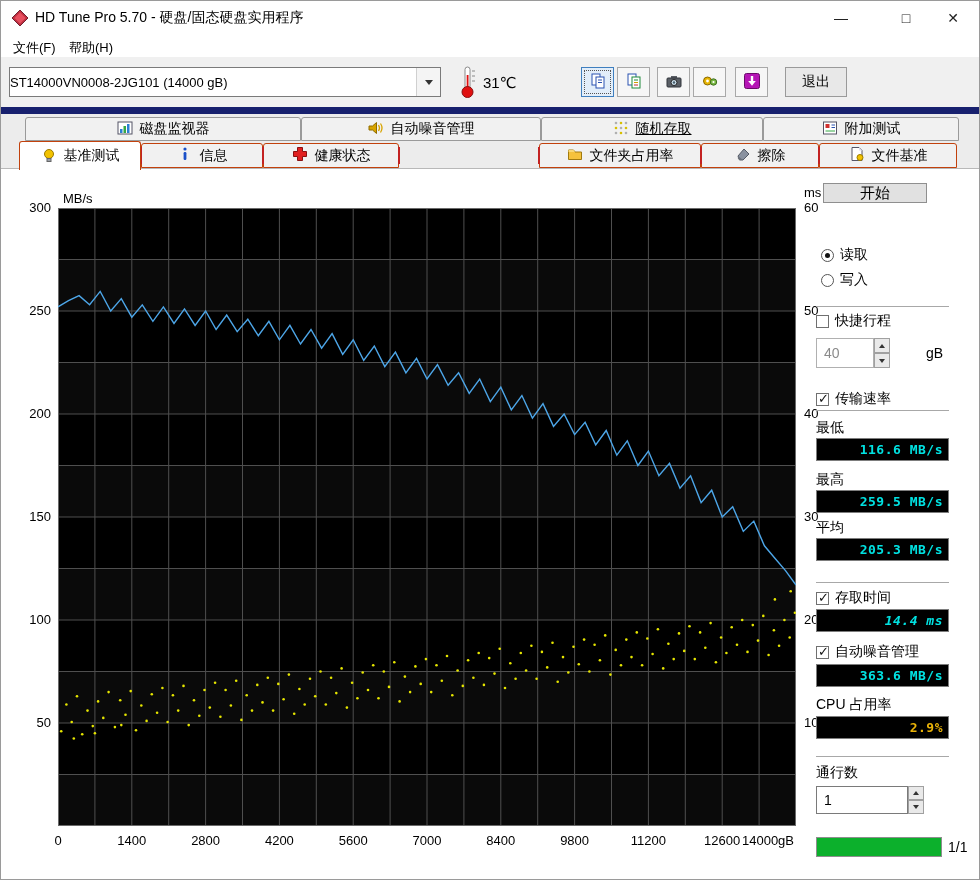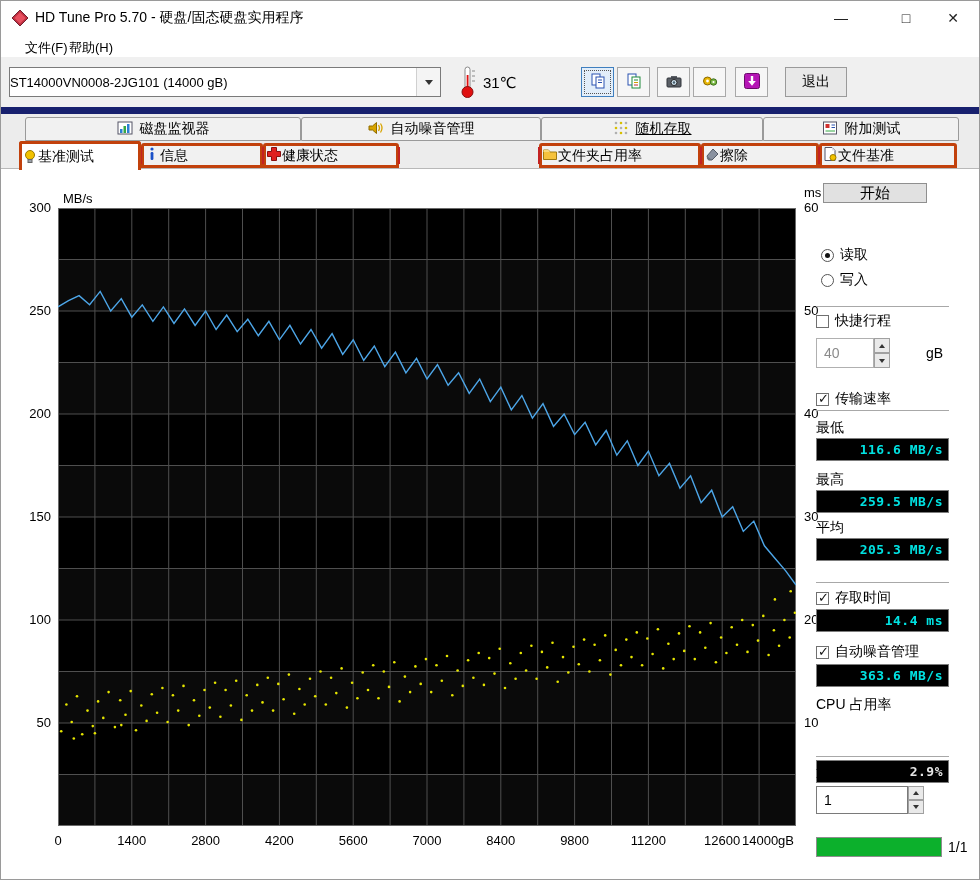--- a/index.html
+++ b/index.html
@@ -28,39 +28,39 @@
   #temp-label { left:482px; top:17px; font-size:15px; }
   .toolbtn { top:10px; width:33px; height:30px; background:#f6f6f6; border:1px solid #a8a8a8; display:flex; align-items:center; justify-content:center; }
   .toolbtn.selected { background:#e2eefa; border-color:#3f7fbf; outline:1px dotted #555; outline-offset:-4px; }
   #exit-button { left:784px; top:10px; width:62px; height:30px; background:#e8e8e8; border:1px solid #9a9a9a; display:flex; align-items:center; justify-content:center; font-size:14px; }
 
   #navy-strip { left:0; top:106px; width:980px; height:7px; background:#17206e; }
 
   
   #tabstrip { left:0; top:113px; width:980px; height:55px; background:#ececec; border-bottom:1px solid #b8b8b8; }
   .toptab { top:3px; height:24px; background:#f1f1f1; border:1px solid #9a9a9a; border-radius:3px 3px 0 0; display:flex; align-items:center; justify-content:center; gap:7px; font-size:14px; }
-  .bottab { top:29px; height:25px; background:#f1f1f1; border:3px solid #c2410c; border-radius:3px 3px 0 0; display:flex; align-items:center; justify-content:flex-start; font-size:14px; }
+  .bottab { top:29px; height:25px; background:#f1f1f1; border:1px solid #c2410c; border-radius:3px 3px 0 0; display:flex; align-items:center; justify-content:center; gap:7px; font-size:14px; }
   .bottab.active { top:27px; height:29px; background:#ffffff; border-bottom:none; z-index:3; }
   .tabsep { top:33px; width:2px; height:17px; background:#c32222; z-index:2; }
 
   
   #plot-svg { left:57px; top:207px; }
   .ticklab { position:absolute; font-size:13px; color:#000; pointer-events:none; white-space:nowrap; }
 
   
   #start-button { left:822px; top:182px; width:104px; height:20px; background:#e1e1e1; border:1px solid #8f8f8f; display:flex; align-items:center; justify-content:center; font-size:15px; }
   .ctlrow { display:flex; align-items:center; gap:6px; font-size:14px; }
   .radio { width:13px; height:13px; border:1px solid #555; border-radius:50%; background:#fff; position:relative; flex:0 0 auto; }
   .radio.checked::after { content:""; position:absolute; left:3px; top:3px; width:5px; height:5px; border-radius:50%; background:#111; }
   .cb { width:13px; height:13px; border:1px solid #707070; background:#fff; position:relative; flex:0 0 auto; }
   .cb.checked::after { content:"\2713"; position:absolute; left:1px; top:-3px; font-size:13px; font-weight:bold; color:#111; }
   .sepline { height:1px; background:#a8a8a8; width:133px; left:815px; }
   .plabel { font-size:14px; }
   .valuebox { left:815px; width:133px; height:23px; background:#000; border:1px solid #7d7d7d; color:#00e2e2; font-family:"DejaVu Sans Mono","Liberation Mono",monospace; font-weight:bold; font-size:13px; display:flex; align-items:center; justify-content:flex-end; padding-right:5px; letter-spacing:0.5px; }
-  .valuebox.white { color:#e5e5e5;margin-top:44px; }
+  .valuebox.white { color:#eab308; }
   .spinbox { background:#fff; border:1px solid #7a7a7a; display:flex; align-items:center; padding-left:7px; font-size:14px; }
   .spinbox.disabled { color:#8a8a8a; border-color:#b0b0b0; }
   .spincol { width:16px; display:flex; flex-direction:column; }
   .spinbtn { height:50%; background:#e9e9e9; border:1px solid #a0a0a0; display:flex; align-items:center; justify-content:center; }
   #progress-track { left:815px; top:836px; width:126px; height:20px; border:1px solid #8e8e8e; background:#efefef; }
   #progress-fill { height:100%; background:#0cb02c; width:0; }
 </style>
 </head>
 <body>
 
@@ -73,21 +73,21 @@
           <polygon points="9,3.5 14.5,9 9,14.5 3.5,9" fill="#e85060"></polygon>
         </svg>
     </span>
     <span class="abs" id="title-text">HD Tune Pro 5.70 - 硬盘/固态硬盘实用程序</span>
     <div class="abs winctl" style="left:820px;">—</div>
     <div class="abs winctl" style="left:885px;">□</div>
     <div class="abs winctl" style="left:932px;">✕</div>
   </div>
 
   <div class="abs" id="menubar">
-    <span class="abs menuitem" style="left:18px;">文件(F)</span>
+    <span class="abs menuitem" style="left:6px;">文件(F)</span>
     <span class="abs menuitem" style="left:62px;">帮助(H)</span>
   </div>
 
   <div class="abs" id="toolbar-row">
     <div class="abs" id="combo">
       <span id="combo-text">ST14000VN0008-2JG101  (14000 gB)</span>
       <span id="combo-arrow-box">
           <span class="tri-down"></span>
         </span>
     </div>
@@ -502,21 +502,21 @@
   <span class="abs plabel" style="left:815px; top:470px;">最高</span>
   <div class="abs valuebox" style="top:489px;">259.5 MB/s</div>
   <span class="abs plabel" style="left:815px; top:518px;">平均</span>
   <div class="abs valuebox" style="top:537px;">205.3 MB/s</div>
 
   <div class="abs sepline" style="top:581px;"></div>
   <div class="abs ctlrow" style="left:815px; top:588px;">
     <span class="cb checked"></span>
     <span>存取时间</span>
   </div>
-  <div class="abs valuebox" style="top:608px;">14.4 ms</div>
+  <div class="abs valuebox" style="top:608px;font-style:italic;">14.4 ms</div>
 
   <div class="abs ctlrow" style="left:815px; top:642px;">
     <span class="cb checked"></span>
     <span>自动噪音管理</span>
   </div>
   <div class="abs valuebox" style="top:663px;">363.6 MB/s</div>
 
   <span class="abs plabel" style="left:815px; top:695px;">CPU 占用率</span>
   <div class="abs valuebox white" style="top:715px;">2.9%</div>
 

